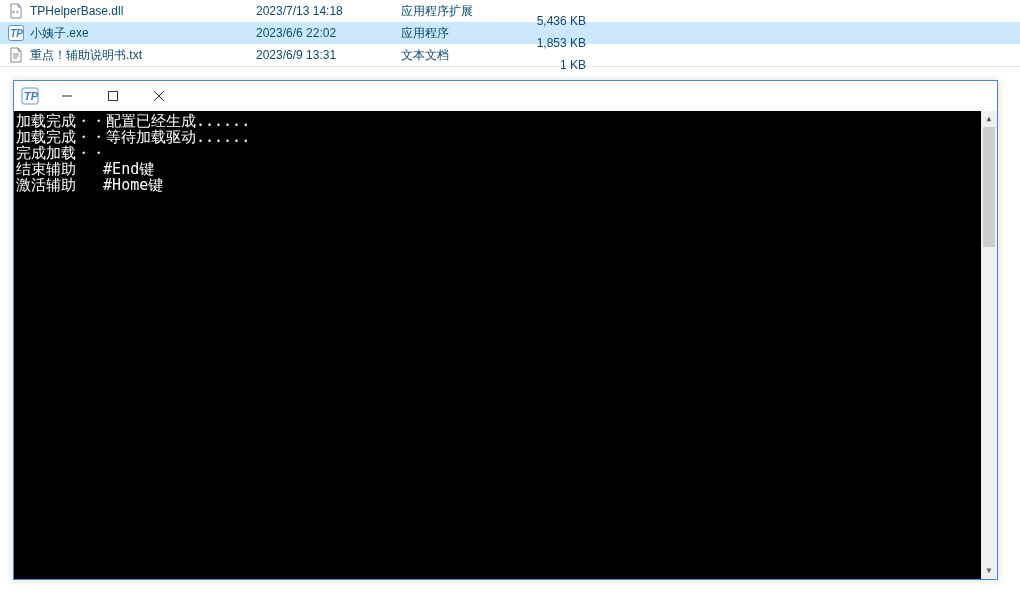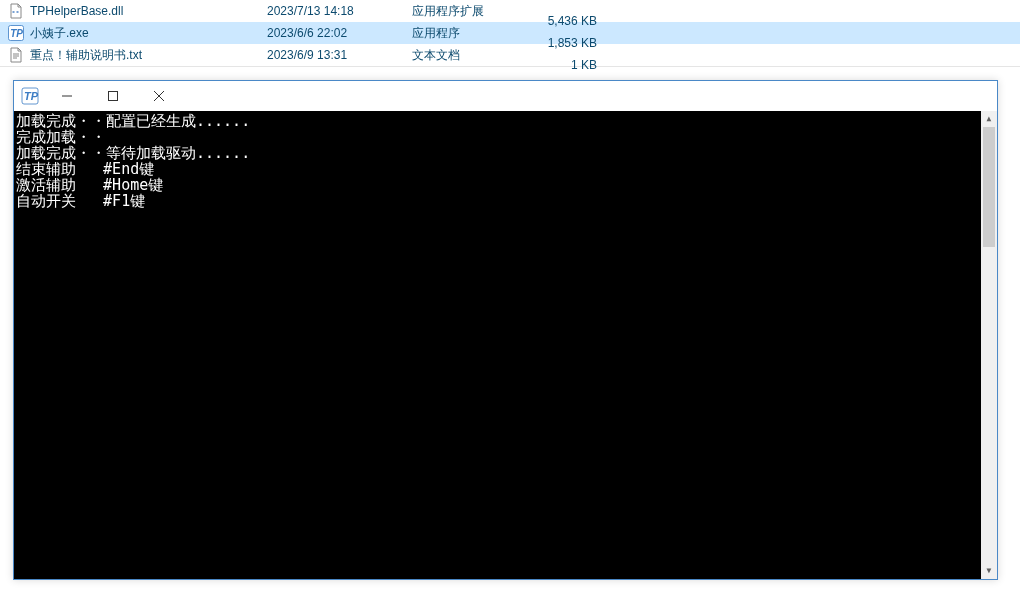--- a/index.html
+++ b/index.html
@@ -29,21 +29,21 @@
     .file-icon {
       width: 16px;
       height: 16px;
       margin-right: 6px;
       display: inline-flex;
       align-items: center;
       justify-content: center;
       flex-shrink: 0;
     }
     .col-name { width: 248px; display: flex; align-items: center; }
-    .col-date { width: 145px; margin-left: 11px; }
+    .col-date { width: 145px; }
     .col-type { width: 115px; }
     .col-size { width: 80px; text-align: right; padding-right: 10px; margin-top: 20px; }
     
     .console-window {
       position: absolute;
       top: 80px;
       left: 13px;
       width: 985px;
       height: 500px;
       background: #ffffff;
@@ -198,25 +198,24 @@
         <svg width="10" height="10" viewBox="0 0 10 10">
             <line x1="0" y1="0" x2="10" y2="10" stroke="#333" stroke-width="1"></line>
             <line x1="10" y1="0" x2="0" y2="10" stroke="#333" stroke-width="1"></line>
           </svg>
       </div>
     </div>
   </div>
   <div class="console-body">
     <div id="console-lines">
         <div class="console-line">加载完成・・配置已经生成......</div>
+        <div class="console-line">加载完成・・等待加载驱动......</div>
         <div class="console-line">完成加载・・</div>
-        <div class="console-line">加载完成・・等待加载驱动......</div>
         <div class="console-line">结束辅助   #End键</div>
         <div class="console-line">激活辅助   #Home键</div>
-        <div class="console-line">自动开关   #F1键</div>
       </div>
     <div class="scrollbar">
       <div class="scroll-arrow up">▲</div>
       <div class="scroll-thumb"></div>
       <div class="scroll-arrow down">▼</div>
     </div>
   </div>
 </div>
 
 </body></html>

